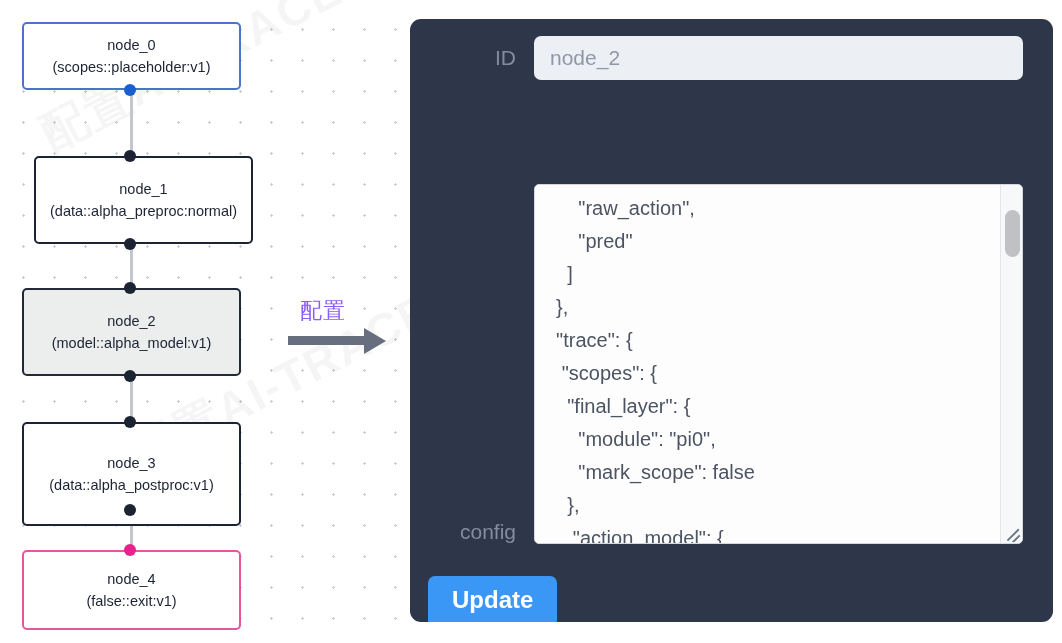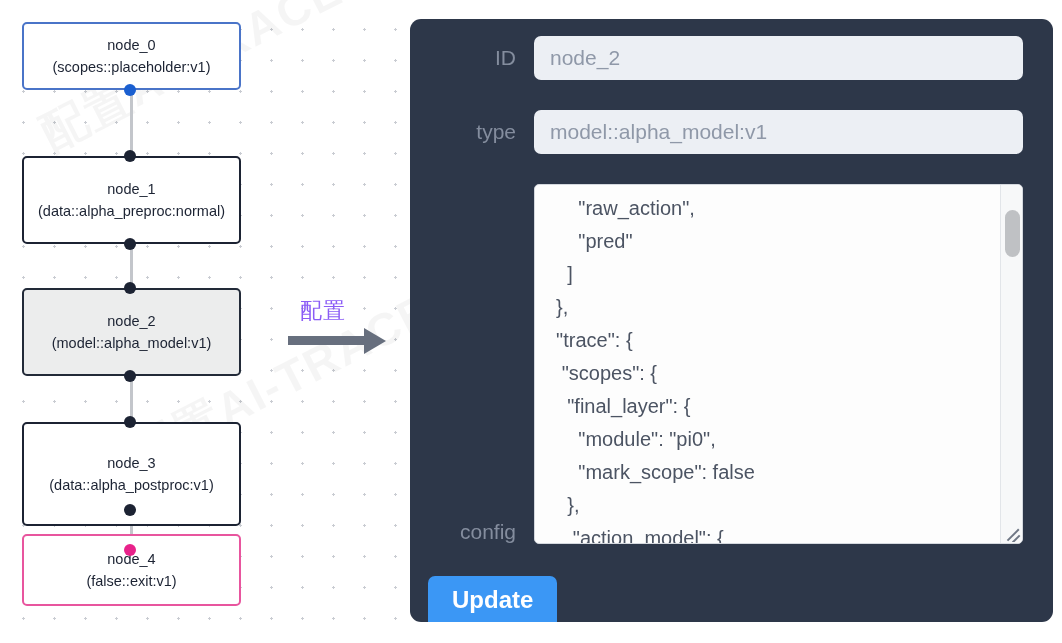--- a/index.html
+++ b/index.html
@@ -254,64 +254,60 @@
     <div class="edge" style="top:376px; height:46px;"></div>
     <div class="edge" style="top:510px; height:40px;"></div>
 
     <div class="node input-node" style="top:22px; height:68px;">
       <span class="nlabel">node_0</span>
       <span class="nlabel">(scopes::placeholder:v1)</span>
     </div>
     <div class="port blue" style="top:84px;"></div>
 
     <div class="port" style="top:150px;"></div>
-    <div class="node" style="top:156px; height:88px;">
+    <div class="node" style="top:156px; height:88px;margin-left:12px;">
       <span class="nlabel">node_1</span>
       <span class="nlabel">(data::alpha_preproc:normal)</span>
     </div>
     <div class="port" style="top:238px;"></div>
 
     <div class="port" style="top:282px;"></div>
     <div class="node selected" style="top:288px; height:88px;">
       <span class="nlabel">node_2</span>
       <span class="nlabel">(model::alpha_model:v1)</span>
     </div>
     <div class="port" style="top:370px;"></div>
 
     <div class="port" style="top:416px;"></div>
     <div class="node" style="top:422px; height:104px;">
       <span class="nlabel">node_3</span>
       <span class="nlabel">(data::alpha_postproc:v1)</span>
     </div>
     <div class="port" style="top:504px;"></div>
 
     <div class="port pink" style="top:544px;"></div>
-    <div class="node output-node" style="top:534px; height:72px;">
+    <div class="node output-node" style="top:550px; height:80px;">
       <span class="nlabel">node_4</span>
       <span class="nlabel">(false::exit:v1)</span>
     </div>
   </div>
 
   <div class="arrow-group">
     <div class="arrow-label">配置</div>
     <div class="arrow-shaft"></div>
     <div class="arrow-head"></div>
   </div>
 
   <div class="panel">
 
     <div class="field-row row-id">
       <div class="field-label">ID</div>
       <input class="field-input" type="text" readonly="" value="node_2" style="">
     </div>
 
-    <div class="field-row row-type">
-      <div class="field-label">type</div>
-      <input class="field-input" type="text" readonly="" value="model::alpha_model:v1" style="">
-    </div>
 
     <div class="field-row row-config">
       <div class="field-label">config</div>
       <div class="textarea-wrap">
         <div class="config-area">      "raw_action",
       "pred"
     ]
   },
   "trace": {
    "scopes": {

